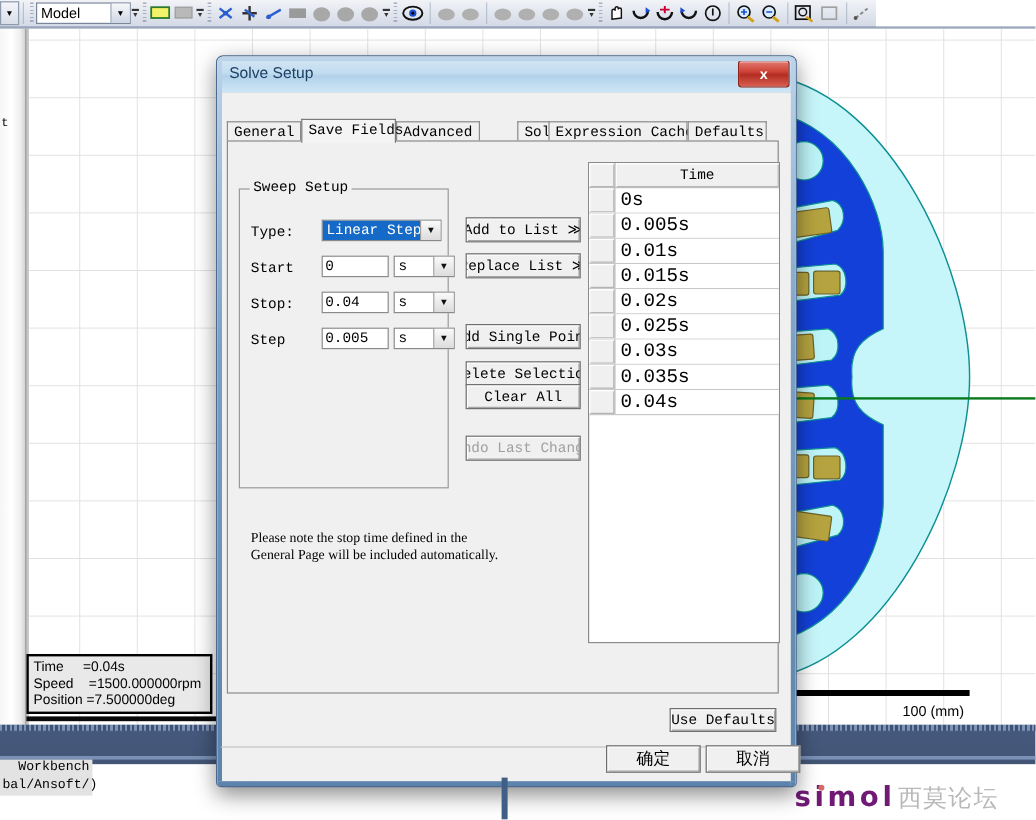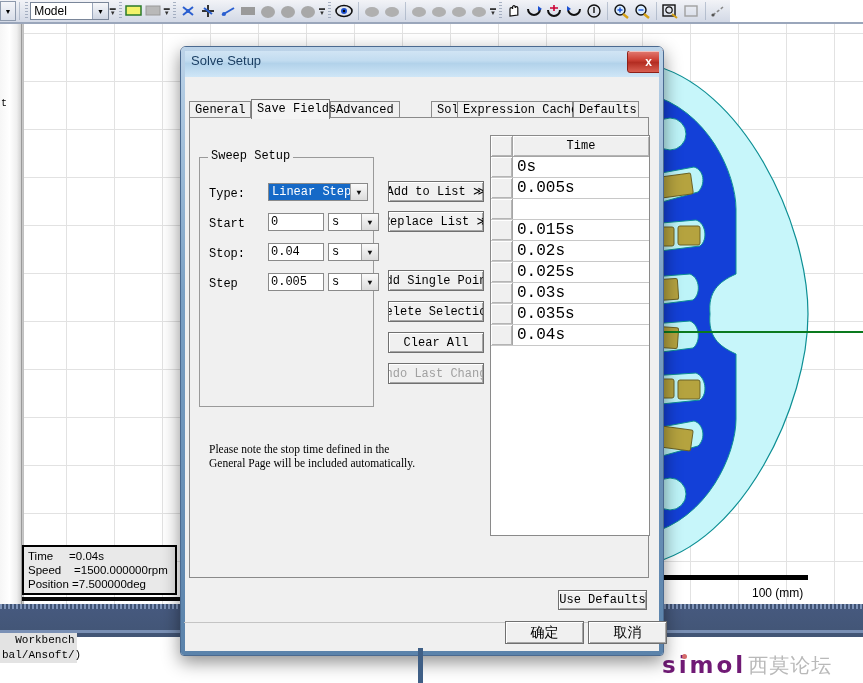--- a/index.html
+++ b/index.html
@@ -106,21 +106,20 @@
   }
   .dlg-frame{
     position:absolute;inset:0;border:4px solid transparent;
     border-image:linear-gradient(#bcd3e8,#7aa0c4 40%,#5b83ab) 1;
     pointer-events:none;
   }
   .titlebar{
     position:absolute;left:0;top:0;width:482px;height:30px;
     background:linear-gradient(#d7e8f6 0%,#c2dcf0 45%,#b2d2ea 55%,#cfe6f7 100%);
     border-bottom:1px solid #8fb3cf;
-    padding-left:12px;
   }
   .title-text{
     position:absolute;left:10px;top:6px;font-size:13px;color:#1b3f63;
     font-family:"Liberation Sans",sans-serif;
   }
   .closebtn{
     position:absolute;right:5px;top:3px;width:41px;height:21px;
     background:linear-gradient(#e27b72 0%,#cf4438 40%,#b32d22 55%,#d95f51 100%);
     border:1px solid #8e2018;border-radius:3px;
     display:flex;align-items:center;justify-content:center;
@@ -527,41 +526,42 @@
     <input class="txtin" style="left: 78px; top: 155px; width: 56px;" value="0.005">
     <div class="combo" style="left:138px;top:155px;width:51px;">
       <span class="val">s</span>
       <span class="drop">▼</span>
     </div>
 
     <div class="btn" style="left:198px;top:63px;width:96px;">Add to List ≫</div>
     <div class="btn" style="left:198px;top:93px;width:96px;">Replace List ≫</div>
     <div class="btn clip" style="left:198px;top:152px;width:96px;">Add Single Point</div>
     <div class="btn clip" style="left:198px;top:183px;width:96px;">Delete Selection</div>
-    <div class="btn" style="left:198px;top:214px;width:96px;">Clear All</div>
+    <div class="btn" style="left:198px;top:202px;width:96px;">Clear All</div>
     <div class="btn clip disabled" style="left:198px;top:245px;width:96px;">Undo Last Change</div>
 
     <div class="note" style="left:19px;top:324px;width:290px;white-space:pre-line;">Please note the stop time defined in the
 General Page will be included automatically.</div>
 
     <div class="tablewrap" style="left:300px;top:17px;width:160px;height:401px;">
       <div class="thead">
         <div class="th-sel"></div>
         <div class="th-time">Time</div>
       </div>
       <div class="trow">
           <div class="td-sel"></div>
           <div class="td-time">0s</div>
         </div>
       <div class="trow">
           <div class="td-sel"></div>
           <div class="td-time">0.005s</div>
         </div>
       <div class="trow">
           <div class="td-sel"></div>
+          <div class="td-time">0.01s</div>
         </div>
       <div class="trow">
           <div class="td-sel"></div>
           <div class="td-time">0.015s</div>
         </div>
       <div class="trow">
           <div class="td-sel"></div>
           <div class="td-time">0.02s</div>
         </div>
       <div class="trow">

